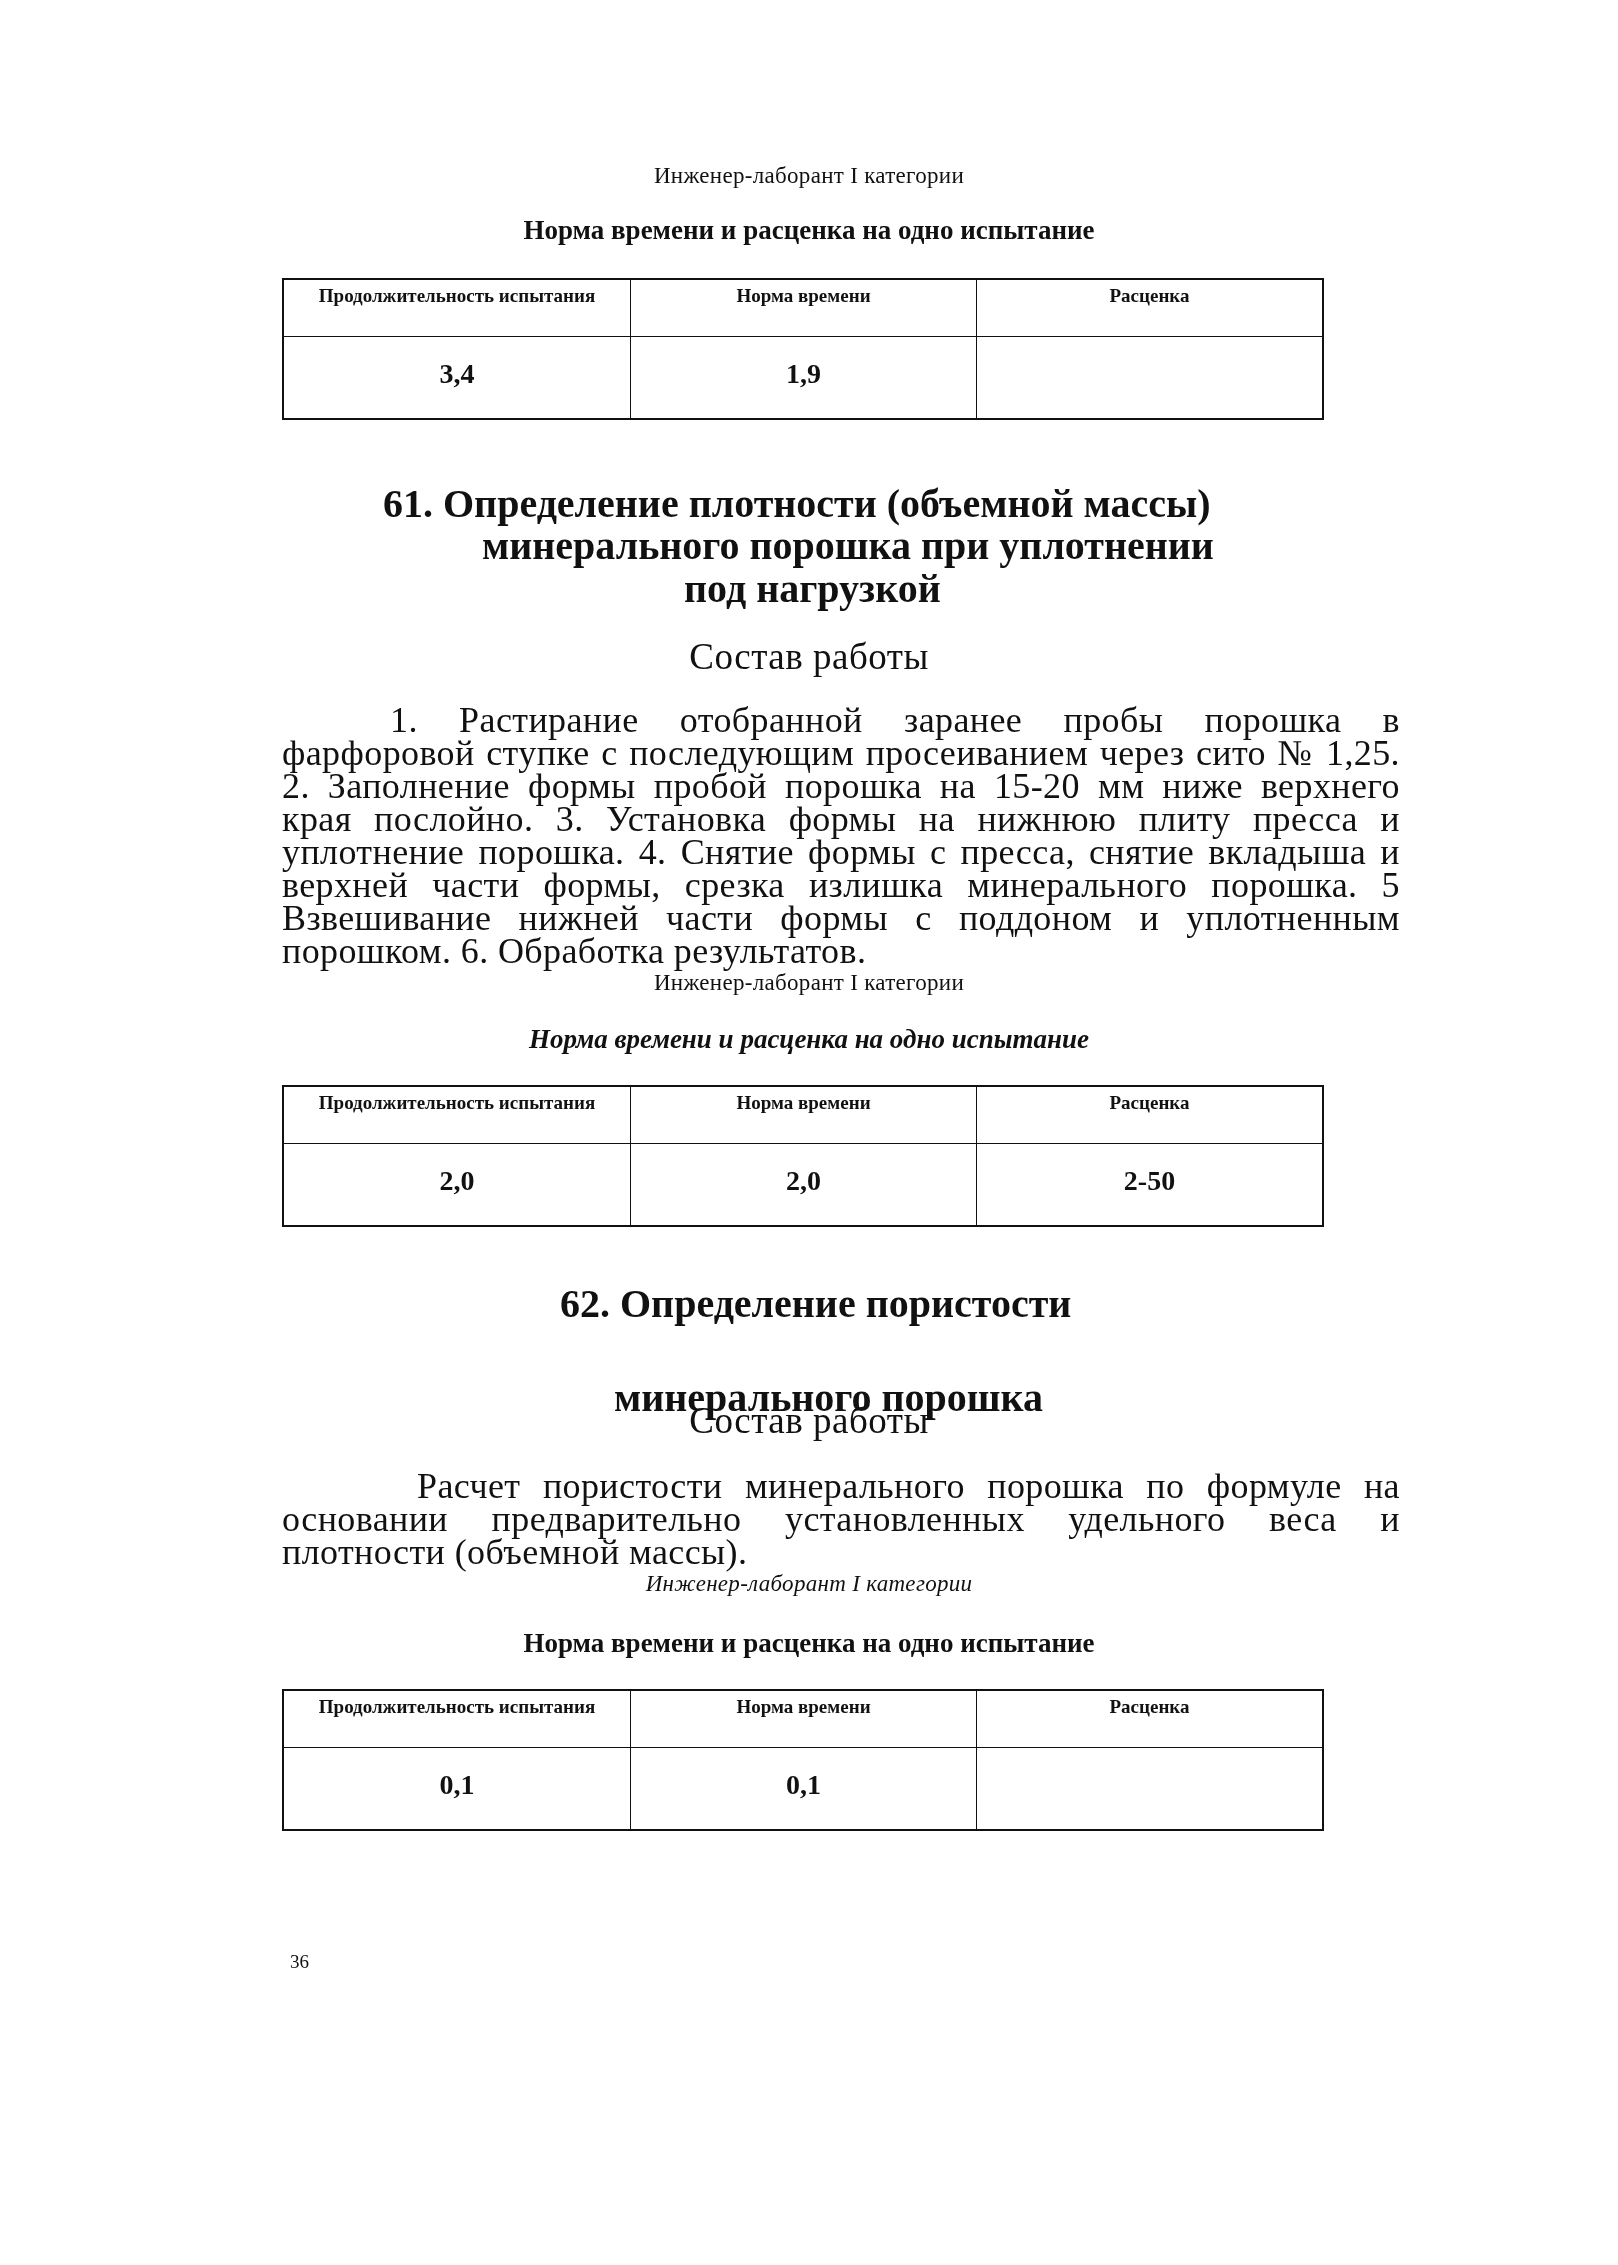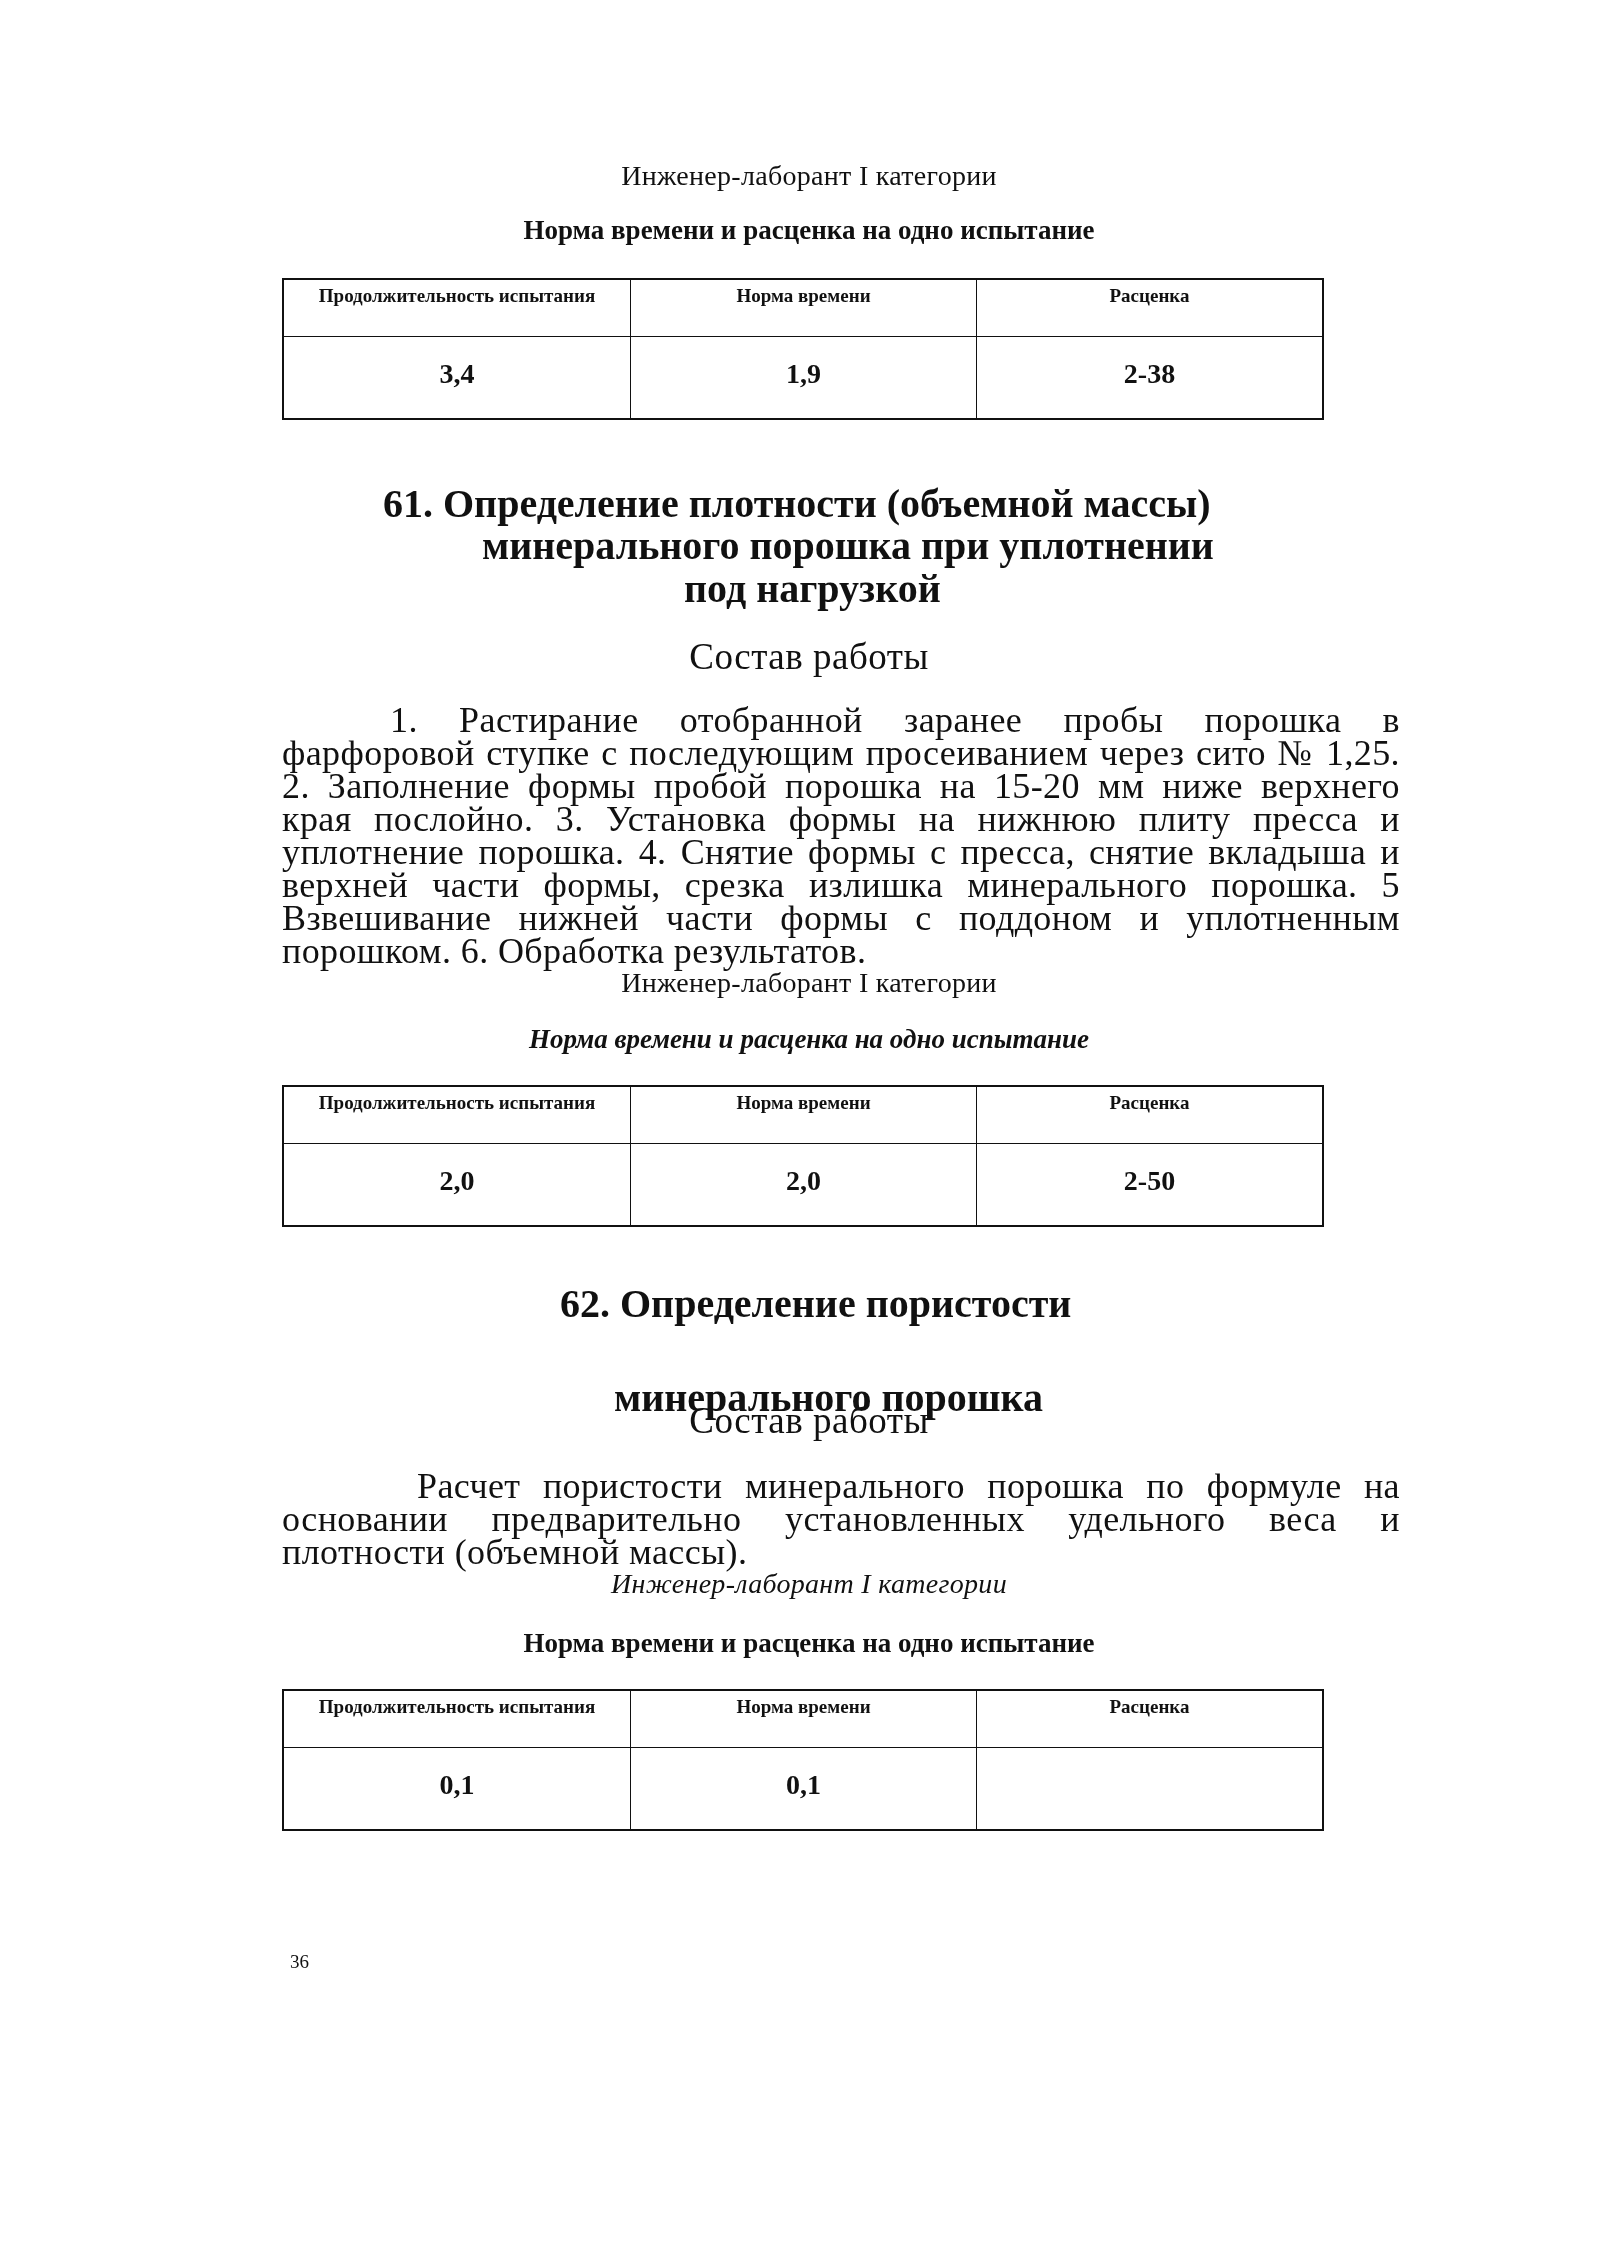--- a/index.html
+++ b/index.html
@@ -1,19 +1,19 @@
 <!DOCTYPE html>
 <html style="font-size:14.4px"><head>
 <meta charset="utf-8">
 <style>
   html, body { margin: 0; padding: 0; background: #ffffff; }
   body { width: 1618px; height: 2266px; position: relative; overflow: hidden;
          font-family: "Liberation Serif", "DejaVu Serif", serif; color: #111; }
   .center-line { position: absolute; left: 0; width: 1618px; text-align: center; white-space: nowrap; }
-  .role { font-size: 28px; line-height: 32px; letter-spacing: 0.3px; }
+  .role { font-size: 23px; line-height: 32px; letter-spacing: 0.3px; }
   .role.italic { font-style: italic; }
   .norm { font-size: 27px; line-height: 29px; font-weight: bold; }
   .norm.italic { font-style: italic; }
   .sec-title { position: absolute; font-size: 40px; line-height: 43px; font-weight: bold; white-space: nowrap; }
   .subhead { font-size: 37px; line-height: 43px; letter-spacing: 0.5px; }
   .para { position: absolute; left: 282px; width: 1118px; font-size: 36px; line-height: 33px;
           text-align: justify; text-indent: 108px; letter-spacing: 0.4px; }
   .tbl { position: absolute; left: 282px; width: 1042px; border: 2.7px solid #111; box-sizing: border-box; }
   .tbl .row { display: flex; }
   .tbl .cell { box-sizing: border-box; text-align: center; font-weight: bold; }
@@ -33,21 +33,20 @@
 
 <div class="tbl" style="top:278px;">
   <div class="row head">
     <div class="cell c1">Продолжительность испытания</div>
     <div class="cell c2">Норма времени</div>
     <div class="cell c3">Расценка</div>
   </div>
   <div class="row body">
     <div class="cell c1">3,4</div>
     <div class="cell c2">1,9</div>
-    <div class="cell c3">2-38</div>
   </div>
 </div>
 
 <div class="sec-title" style="left:383px; top:482px;">61. Определение плотности (объемной массы)</div>
 <div class="sec-title" style="left:482px; top:524px;">минерального порошка при уплотнении</div>
 <div class="sec-title" style="left:684px; top:567px;">под нагрузкой</div>
 
 <div class="center-line subhead" style="top:635px;">Состав работы</div>
 
 <div class="para" style="top:704px;">1. Растирание отобранной заранее пробы порошка в фарфоровой ступке с последующим просеиванием через сито № 1,25.  2. Заполнение формы пробой порошка на 15-20 мм ниже верхнего края послойно.  3. Установка формы на нижнюю плиту пресса и уплотнение порошка.  4. Снятие формы с пресса, снятие вкладыша и верхней части формы, срезка излишка минерального порошка. 5 Взвешивание нижней части формы с поддоном и уплотненным порошком. 6. Обработка результатов.</div>

